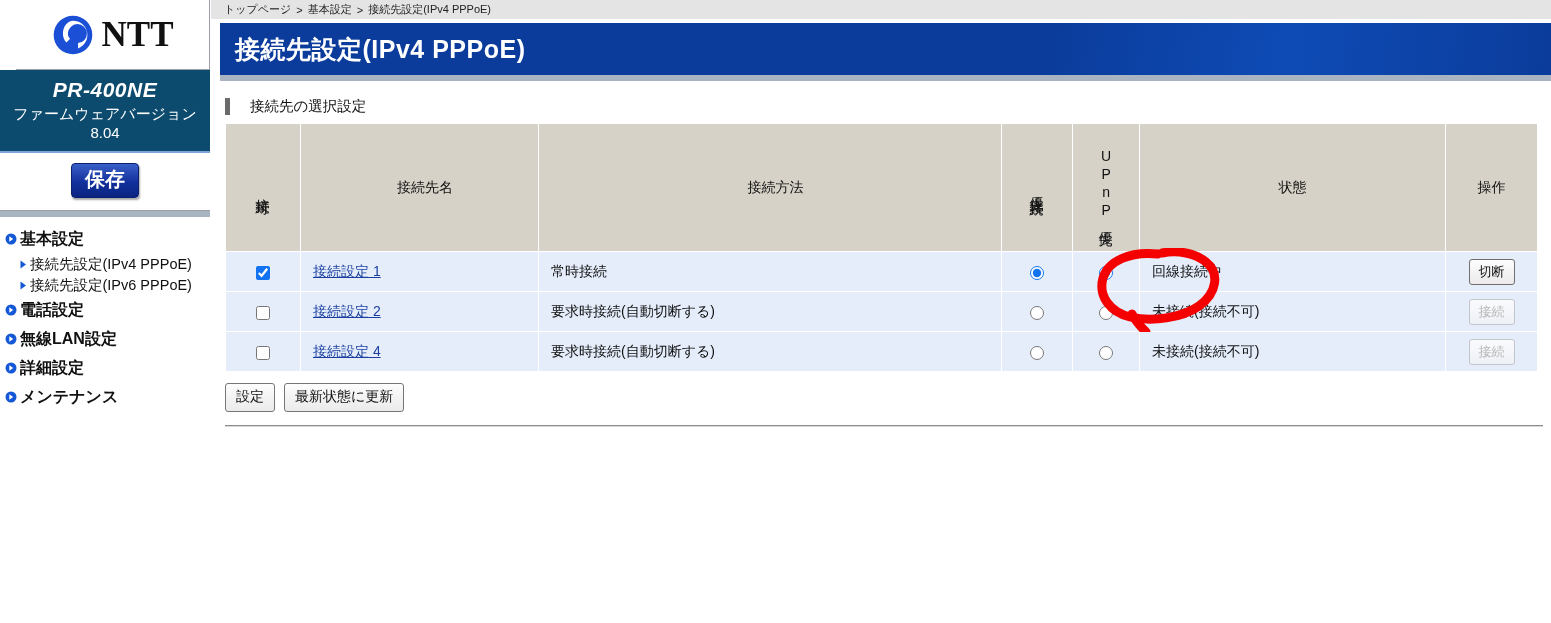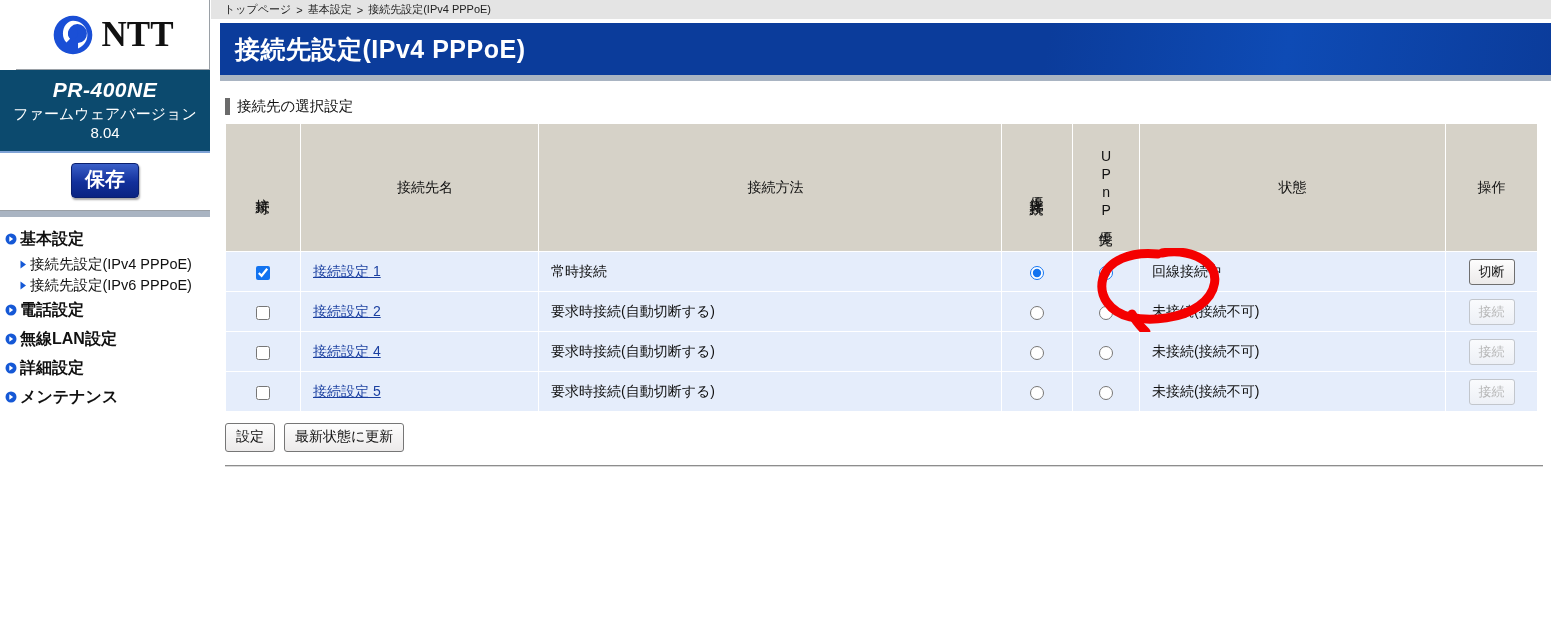--- a/index.html
+++ b/index.html
@@ -98,21 +98,21 @@
     background: linear-gradient(100deg, #0b3c9b 0%, #0b3c9b 62%, #0e4bb5 80%, #0b3c9b 100%);
     display:flex; align-items:center;
     padding-left: 15px;
     color:#fff; font-size: 25px; font-weight: bold;
     letter-spacing: .5px;
   }
   .title-underline { margin-left: 9px; height: 6px; background:#a9b4c2; }
 
   .section-head {
     margin: 16px 0 7px 14px;
-    display:flex; align-items:center; gap: 7px;
+    display:flex; align-items:center; gap: 20px;
     font-size: 14.5px; color:#111;
   }
   .section-bar { width: 5px; height: 17px; background:#6b6b6b; display:block; }
 
   table.grid {
     margin-left: 14px;
     width: 1312px;
     border-collapse: collapse;
     table-layout: fixed;
   }
@@ -322,29 +322,20 @@
         </tr>
         <tr>
           <td class="c-check"><input type="checkbox" style=""></td>
           <td class="c-name"><span class="link">接続設定 4</span></td>
           <td class="c-meth">要求時接続(自動切断する)</td>
           <td class="c-pri"><input type="radio" name="pri" style=""></td>
           <td class="c-upnp"><input type="radio" name="upnp" style=""></td>
           <td class="c-state">未接続(接続不可)</td>
           <td class="c-op"><button class="op-btn disabled" disabled="">接続</button></td>
         </tr>
-        <tr>
-          <td class="c-check"><input type="checkbox" style=""></td>
-          <td class="c-name"><span class="link">接続設定 5</span></td>
-          <td class="c-meth">要求時接続(自動切断する)</td>
-          <td class="c-pri"><input type="radio" name="pri" style=""></td>
-          <td class="c-upnp"><input type="radio" name="upnp" style=""></td>
-          <td class="c-state">未接続(接続不可)</td>
-          <td class="c-op"><button class="op-btn disabled" disabled="">接続</button></td>
-        </tr>
       </tbody>
     </table>
 
     <div class="footer-btns">
       <button class="f-btn">設定</button>
       <button class="f-btn">最新状態に更新</button>
     </div>
 
     <div class="hr-rule"></div>
   </div>

